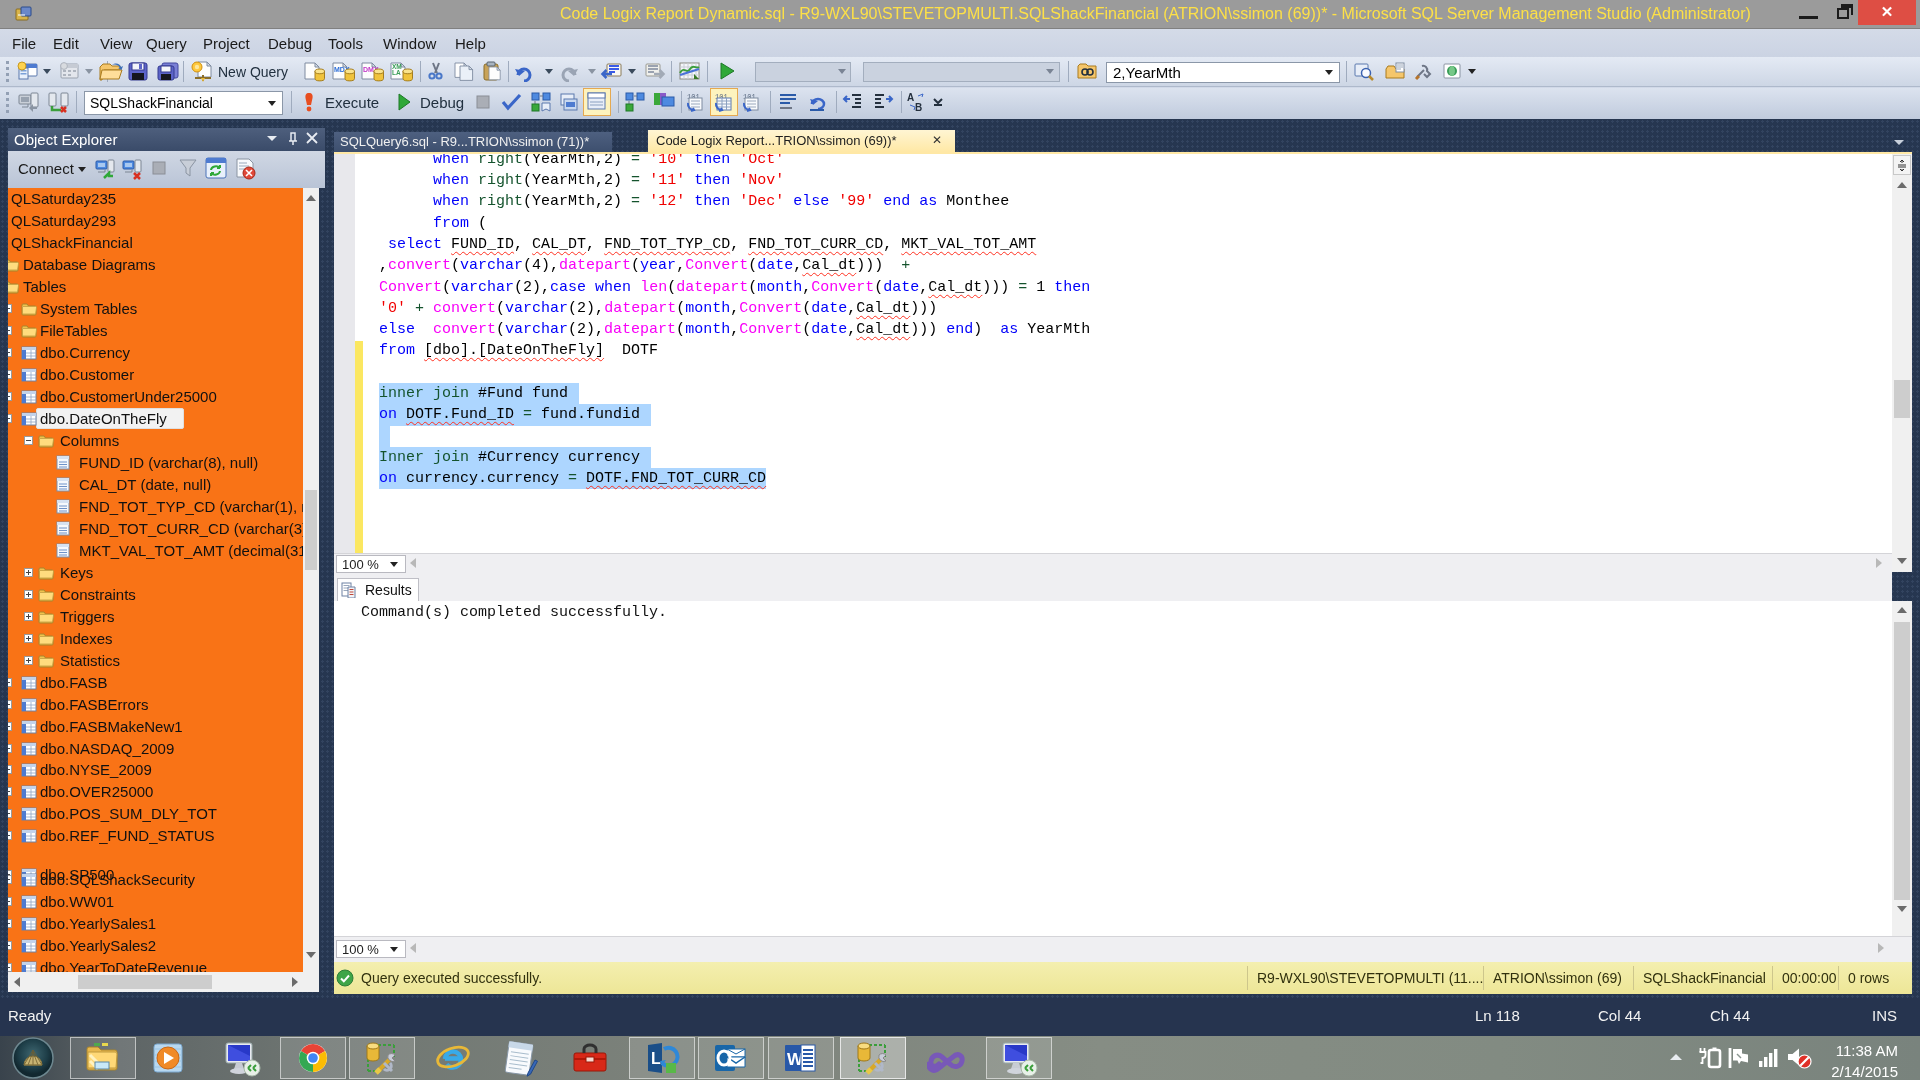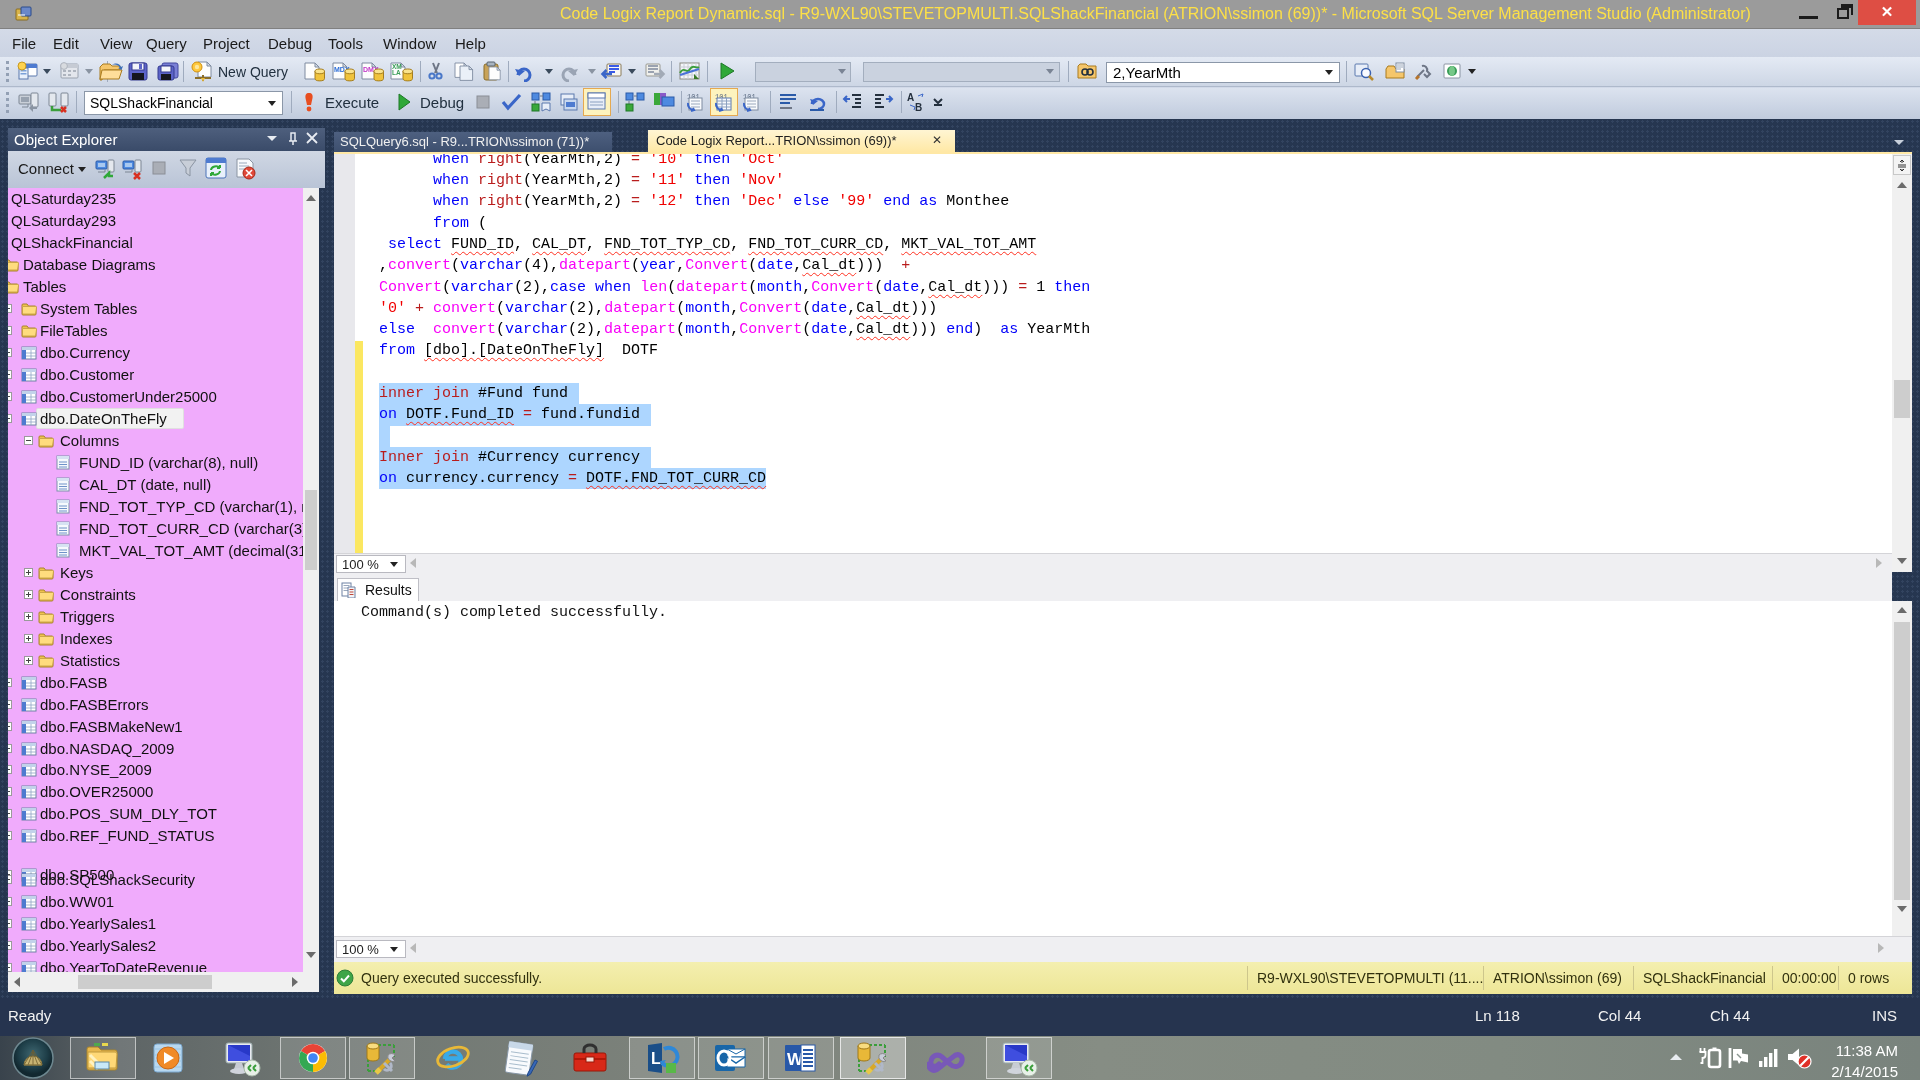--- a/index.html
+++ b/index.html
@@ -23,21 +23,21 @@
 .combo{position:absolute;background:#fff;border:1px solid #8B97A8;}
 .combog{position:absolute;background:#CAD2DF;border:1px solid #A3AEBE;}
 .cbarrow{position:absolute;width:0;height:0;border-left:4px solid transparent;border-right:4px solid transparent;border-top:5px solid #3A4A5C;}
 .obox{position:absolute;background:#FDF3BE;border:1px solid #E5A951;}
 
 #mainbg{left:0;top:119px;width:1920px;height:918px;background:#263650;}
 #mainbg:after{content:"";position:absolute;inset:0;background-image:radial-gradient(rgba(110,130,165,.18) 1px,transparent 1.2px);background-size:5px 5px;}
 
 #oe-title{left:8px;top:128px;width:317px;height:23px;background:linear-gradient(#4E5F7D,#3A4B69);color:#fff;font-size:15px;}
 #oe-conn{left:8px;top:151px;width:317px;height:37px;background:linear-gradient(#D0D7E4,#B9C4D6);}
-#oe-body{left:8px;top:188px;width:295px;height:784px;background:#f0abfc;overflow:hidden;}
+#oe-body{left:8px;top:188px;width:295px;height:784px;background:#f97316;overflow:hidden;}
 .trow{position:absolute;left:0;height:22px;font-size:15px;color:#111;white-space:nowrap;}
 .exp{position:absolute;width:9px;height:9px;background:#fff;border:1px solid #9A9A9A;}
 .exp i{position:absolute;left:1px;top:3px;width:5px;height:1px;background:#444;}
 .exp b{position:absolute;left:3px;top:1px;width:1px;height:5px;background:#444;}
 
 .sbtrack{position:absolute;background:#F0F0F0;}
 .sbthumb{position:absolute;background:#CDCDCD;}
 .arr{position:absolute;width:0;height:0;}
 .arr.up{border-left:5px solid transparent;border-right:5px solid transparent;border-bottom:6px solid #6B6B6B;}
 .arr.dn{border-left:5px solid transparent;border-right:5px solid transparent;border-top:6px solid #6B6B6B;}
@@ -46,21 +46,21 @@
 .arr.pale.lf{border-right-color:#B8B8B8;}.arr.pale.rt{border-left-color:#B8B8B8;}
 
 #tab-inactive{left:334px;top:132px;width:278px;height:20px;background:linear-gradient(#4E6080,#3D4F6E);color:#F0F0F0;font-size:13px;}
 #tab-active{left:648px;top:130px;width:307px;height:22px;background:linear-gradient(#FFF5D3,#FFE8A5);color:#1e1e1e;font-size:13px;}
 #tab-underline{left:334px;top:152px;width:1578px;height:2px;background:#FFE8A5;}
 #ed-white{left:334px;top:154px;width:1558px;height:399px;background:#fff;overflow:hidden;}
 #ed-gutter{left:0px;top:0px;width:21px;height:399px;background:#E8E8EC;}
 #ed-chgbar{left:21px;top:187px;width:8px;height:212px;background:#FBE761;}
 .cl{position:absolute;left:45px;font-size:15px;line-height:21px;white-space:pre;color:#000;}
 .sel{position:absolute;left:45px;background:#ADD6FF;}
-.k{color:#0000FA;} .g{color:#b91c1c;} .m{color:#F800F8;} .r{color:#F00000;}
+.k{color:#0000FA;} .g{color:#14532d;} .m{color:#F800F8;} .r{color:#F00000;}
 .q{text-decoration:underline wavy #FF3020 1px;text-underline-offset:3px;}
 
 .zbar{position:absolute;background:#EFEFF2;border-top:1px solid #D4D4D8;}
 .zbox{position:absolute;background:#fff;border:1px solid #B9B9C0;font-size:13px;color:#222;}
 
 #res-strip{left:334px;top:574px;width:1558px;height:27px;background:#EFEFF2;}
 #res-tab{left:337px;top:578px;width:82px;height:23px;background:#fff;border:1px solid #BFBFC6;border-bottom:none;font-size:14px;color:#111;}
 #res-white{left:334px;top:601px;width:1558px;height:335px;background:#fff;}
 
 #ybar{left:334px;top:962px;width:1578px;height:32px;background:linear-gradient(#F4EFAF,#EDE697);}

